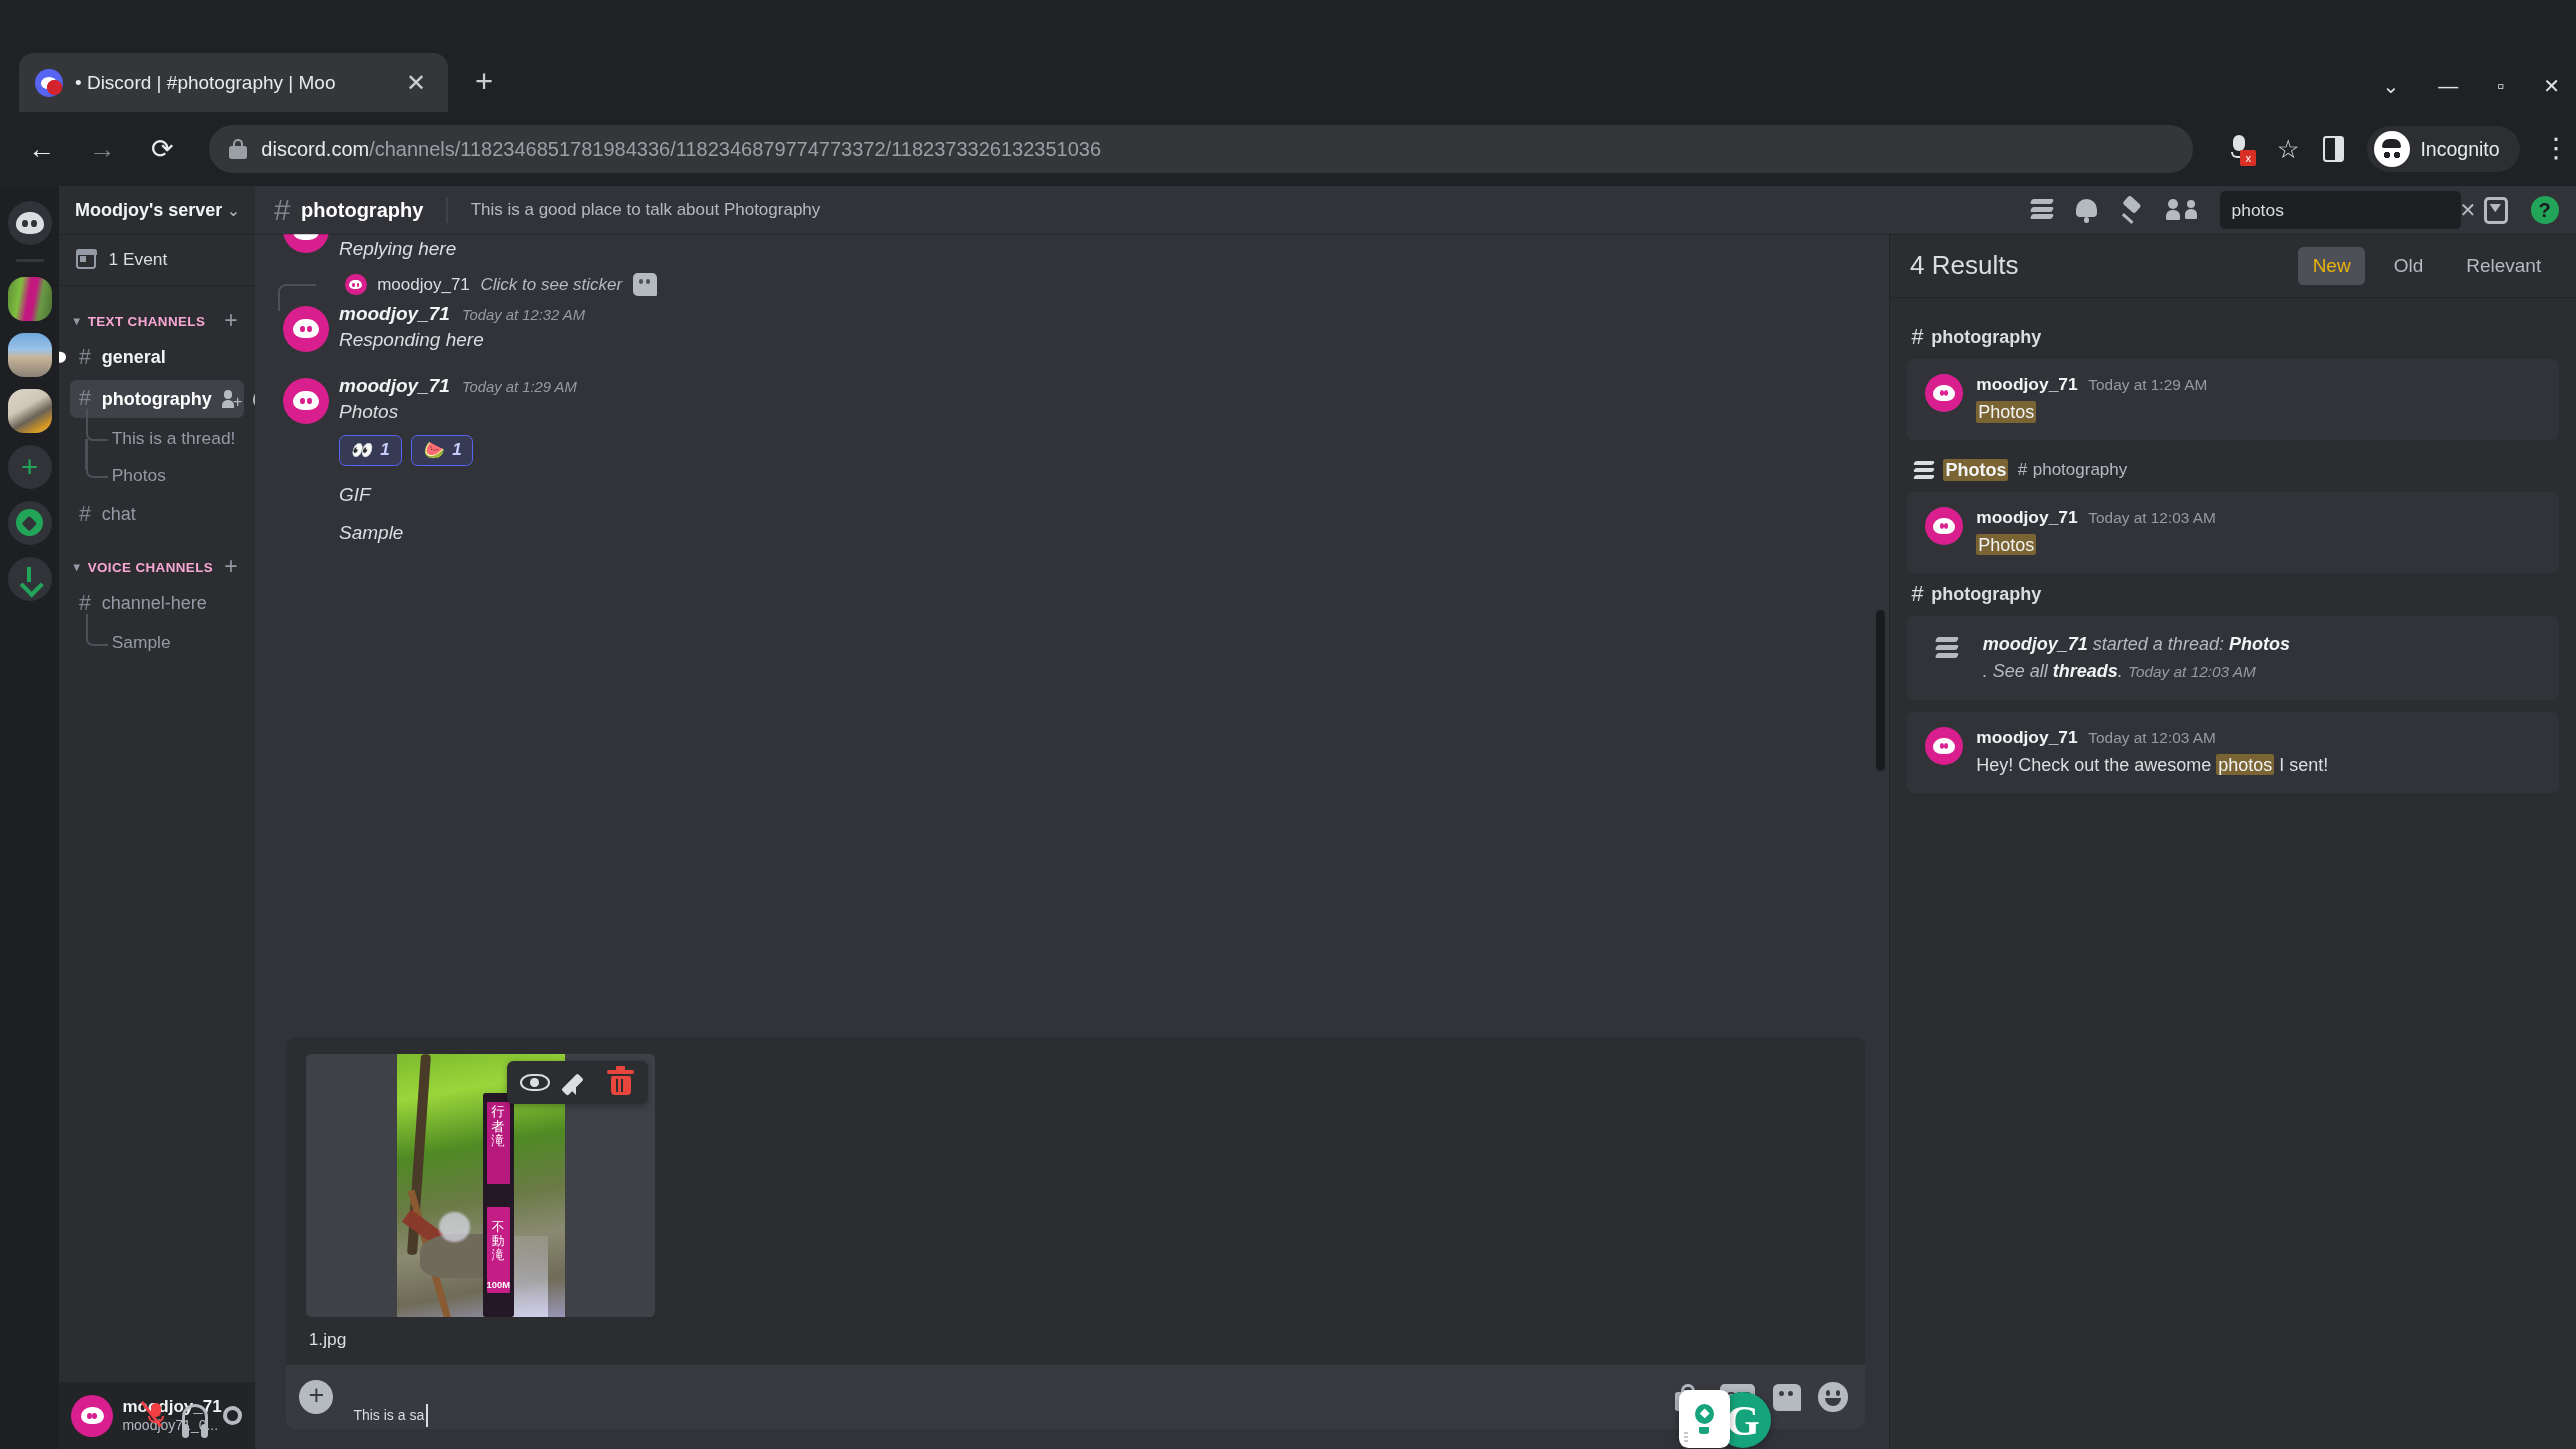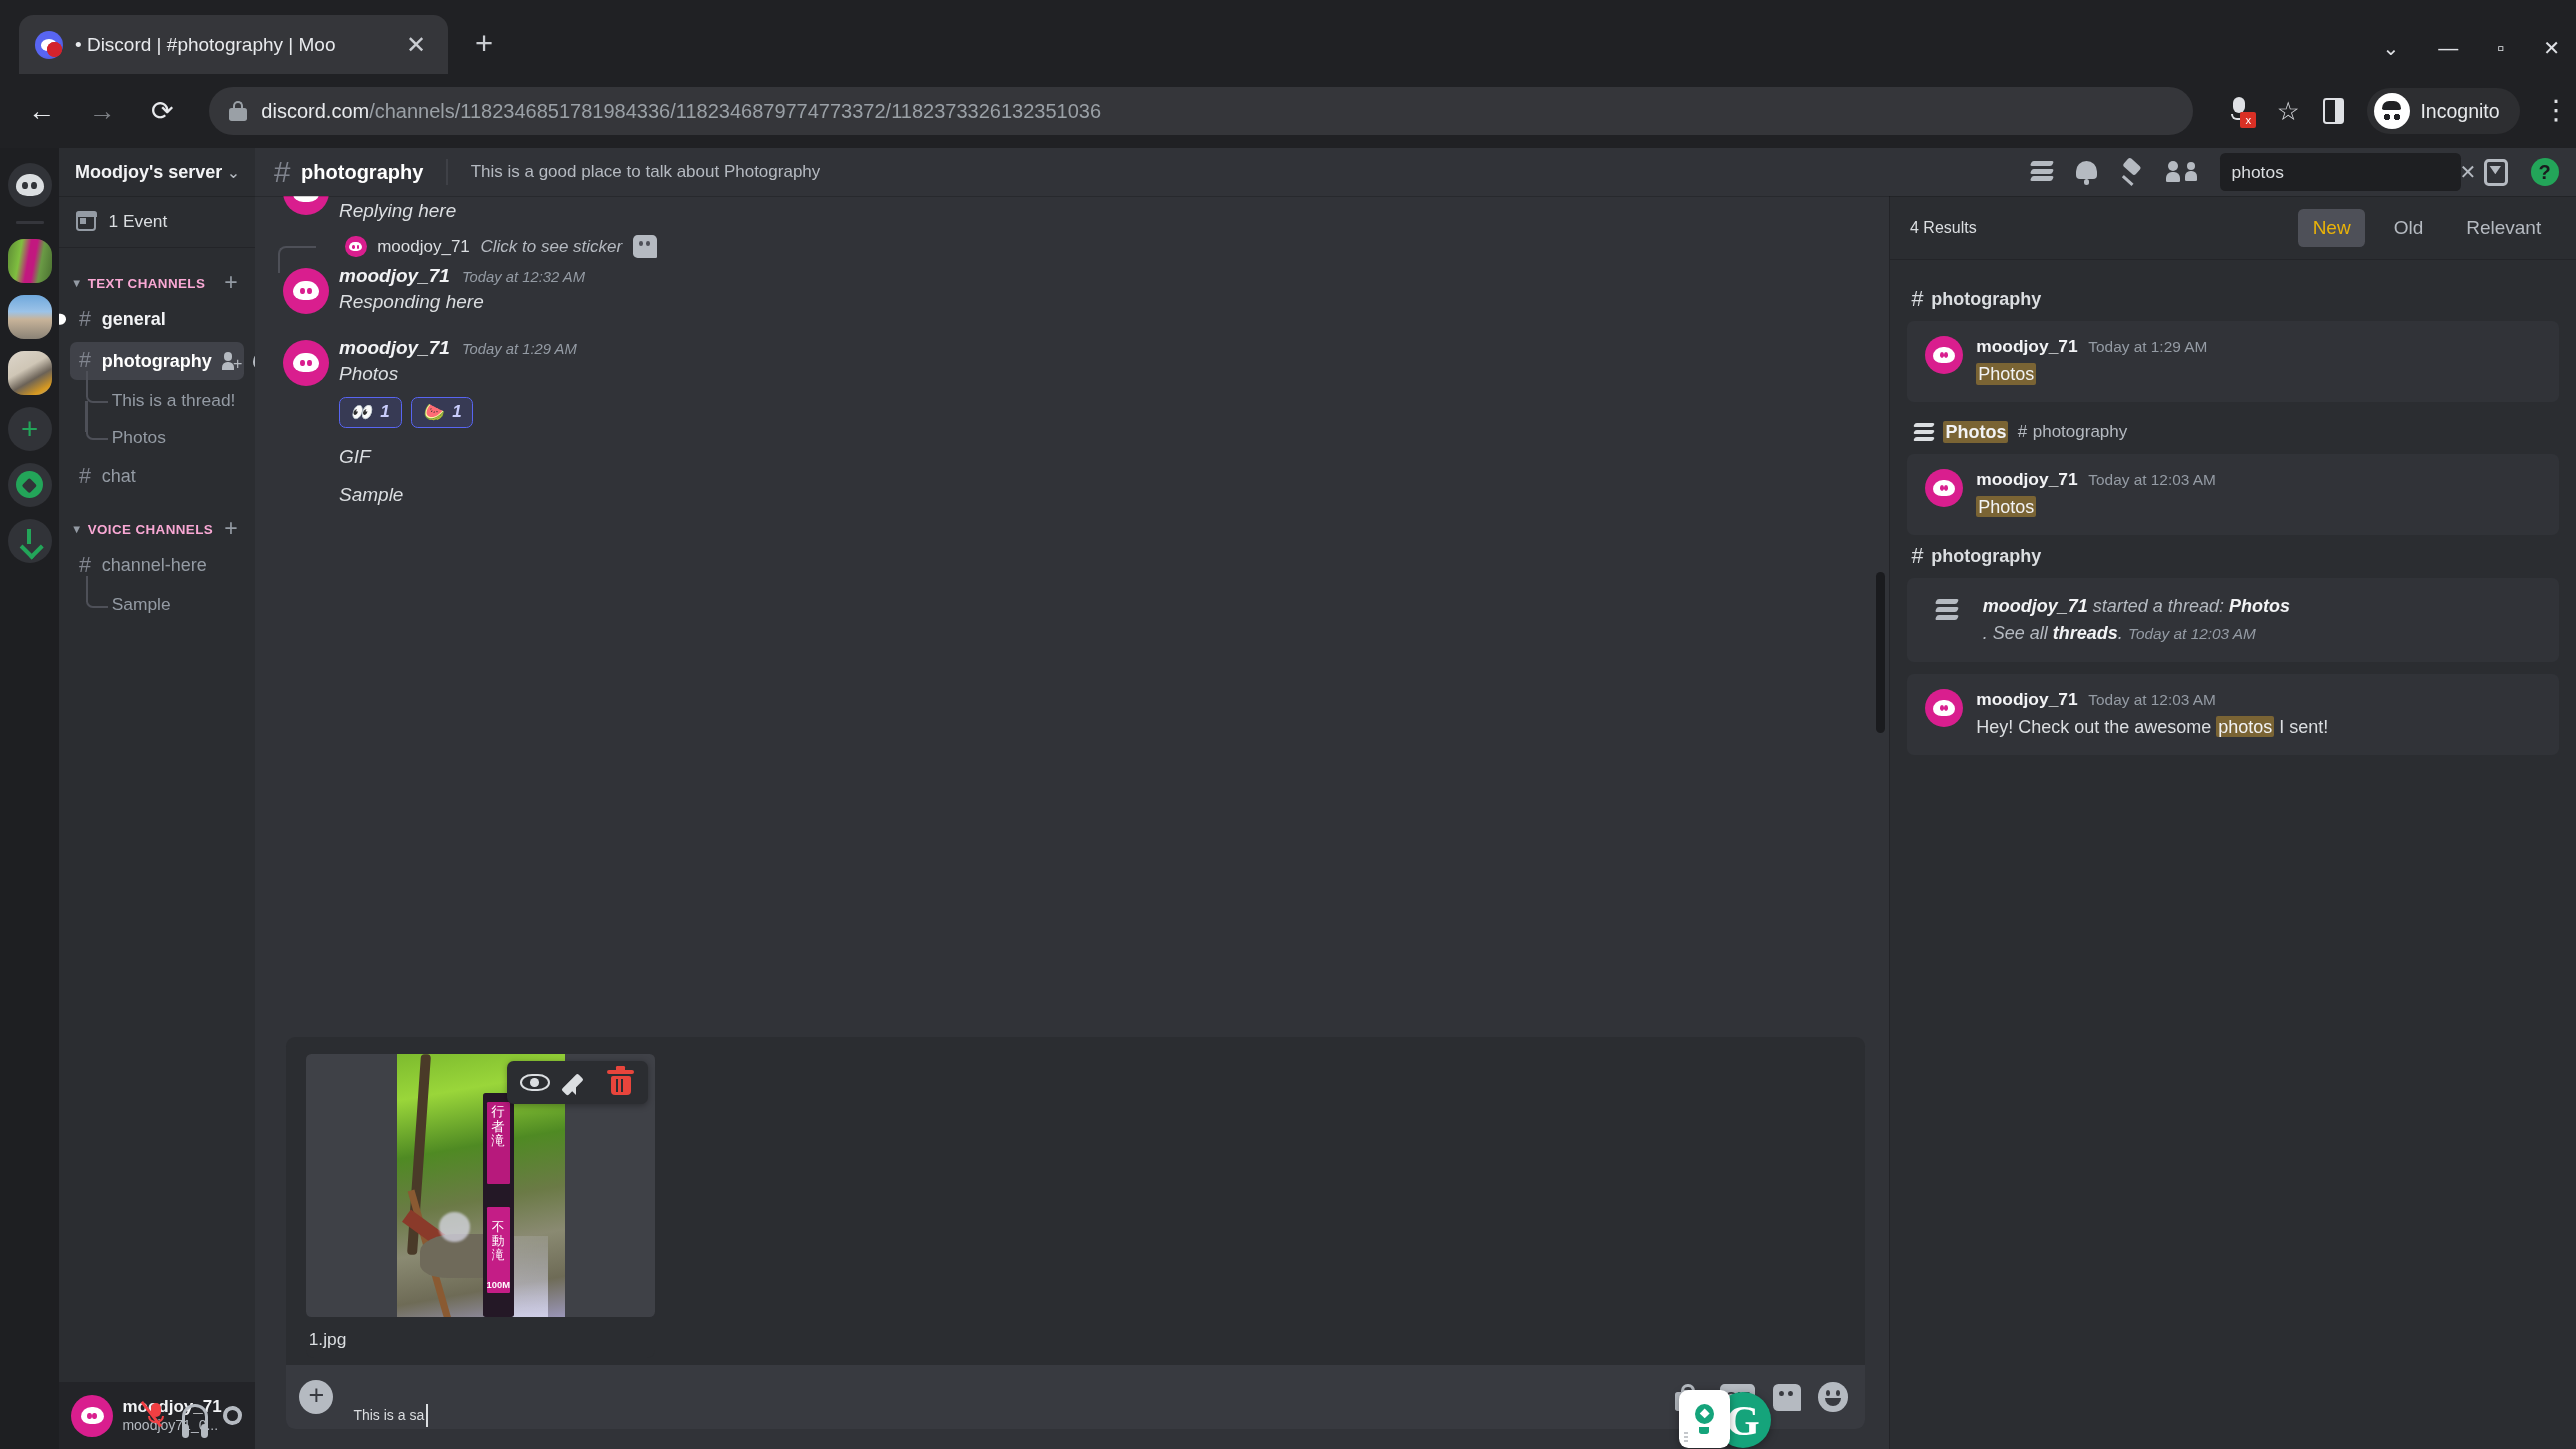--- a/index.html
+++ b/index.html
@@ -6,21 +6,21 @@
   html, body {
     width: 2576px; height: 1449px;
     background: #202124;
     font-family: "Liberation Sans", sans-serif;
     overflow: hidden;
   }
 
   
   .browser { width: 2576px; height: 1449px; display: flex; flex-direction: column; background:#202124; }
 
-  .tabstrip { height: 74px; background:#202124; display:flex; align-items:flex-end; padding-left: 19px; position:relative; }
+  .tabstrip { height: 74px; background:#202124; display:flex; align-items:flex-end; padding-left: 19px; position:relative;margin-top:38px; }
   .tab {
     height: 59px; width: 429px; background:#35363a; border-radius: 14.8px 14.8px 0 0;
     display:flex; align-items:center; padding: 0 16px; gap: 12px; position:relative;
   }
   .tab-favicon { width: 28px; height: 28px; border-radius:50%; flex:0 0 auto; position:relative;
     background: radial-gradient(circle at 38% 40%, #5865f2 0%, #5865f2 55%, #4752c4 100%); }
   .tab-favicon:after {
     content:""; position:absolute; right:1.3px; bottom:2px; width:14.8px; height:14.8px; border-radius:50%;
     background:#d3232d; box-shadow: inset 0 0 0 3.4px #d3232d;
   }
@@ -262,21 +262,21 @@
   .gm-bulb .bb { position:absolute; left:2px; top:0; width:19px; height:20px; border-radius:50%; background:#15a47b; }
   .gm-bulb .bb:after { content:""; position:absolute; left:6px; top:6px; width:7.4px; height:7.4px; background:#fff; transform:rotate(45deg); }
   .gm-bulb .st { position:absolute; left:6.7px; bottom:0; width:9.4px; height:6.7px; background:#15a47b; border-radius:0 0 2.7px 2.7px; }
   .gm-dots { position:absolute; left:5.4px; bottom:4px; width:3.4px; height:12px;
      background: repeating-linear-gradient(180deg,#c5c8cc 0 2px, transparent 2px 4px); }
   .gm-g { width: 56px; height: 56px; border-radius:50%; background:#15a47b; color:#fff; font-size:43px; font-weight:bold; display:flex; align-items:center; justify-content:center; margin-left:-14.8px; box-shadow: 0 2px 8px rgba(0,0,0,.35); font-family:"Liberation Serif", serif; }
 
   
   .results { width: 687px; background:#2b2d31; display:flex; flex-direction:column; border-left:1.3px solid #232428; }
   .res-head { height: 64px; display:flex; align-items:center; padding: 0 20px; gap: 13.4px; border-bottom:1.3px solid #232428; }
-  .res-count { color:#dbdee1; font-size:16px; flex:1; }
+  .res-count { color:#dbdee1; font-size:26px; flex:1; }
   .res-tab { color:#b5bac1; font-size:19px; padding: 8px 14.8px; border-radius:5.4px; cursor:pointer; }
   .res-tab.on { background:#4e5058; color:#eab308; }
   .res-body { flex:1; overflow:hidden; padding: 17.4px 17.4px 0 17.4px; }
   .res-group { margin-bottom: 6.7px; }
   .res-chan { display:flex; align-items:center; gap: 8px; color:#dbdee1; font-size:18px; font-weight:bold; margin: 9.4px 0 9.4px 4px; }
   .res-chan .hash { color:#dbdee1; font-size:21.5px; font-weight:300; }
   .res-card { background:#313338; border-radius:6.7px; padding: 14.8px 17.4px; }
   .res-msg { display:flex; gap:13.4px; align-items:flex-start; }
   .res-av { width:38px; height:38px; border-radius:50%; background:#d91e8e; display:flex; align-items:center; justify-content:center; flex:0 0 auto; }
   .res-av .dc-logo { width:21.5px; height:16px; }

